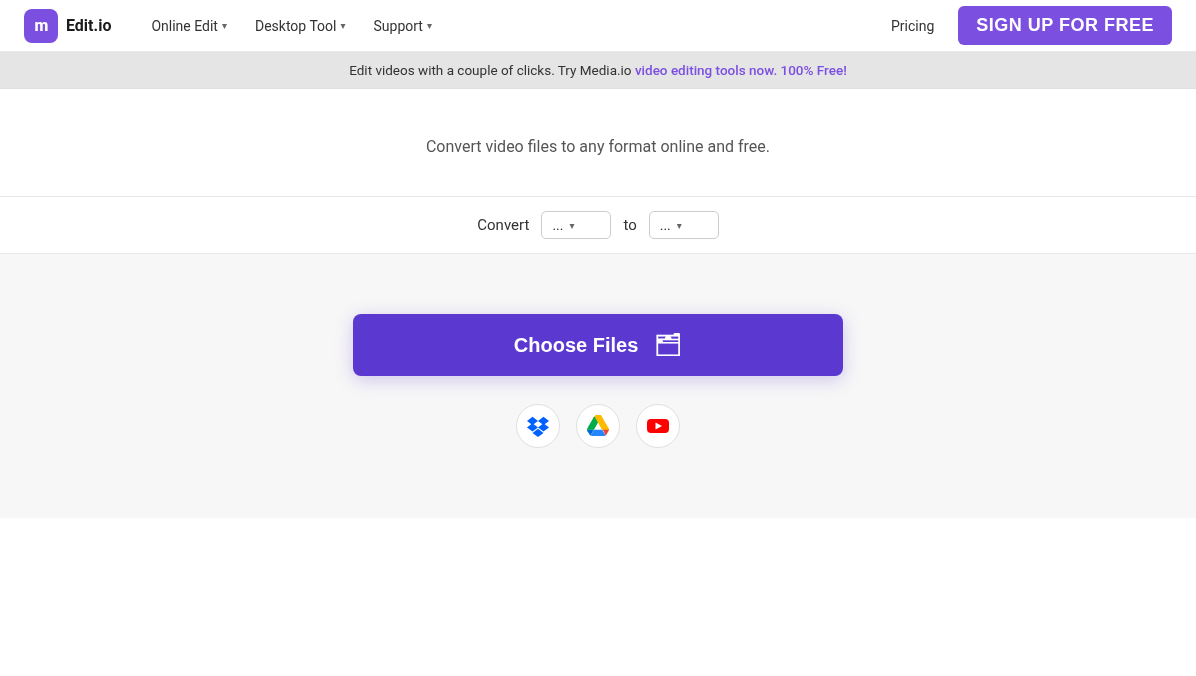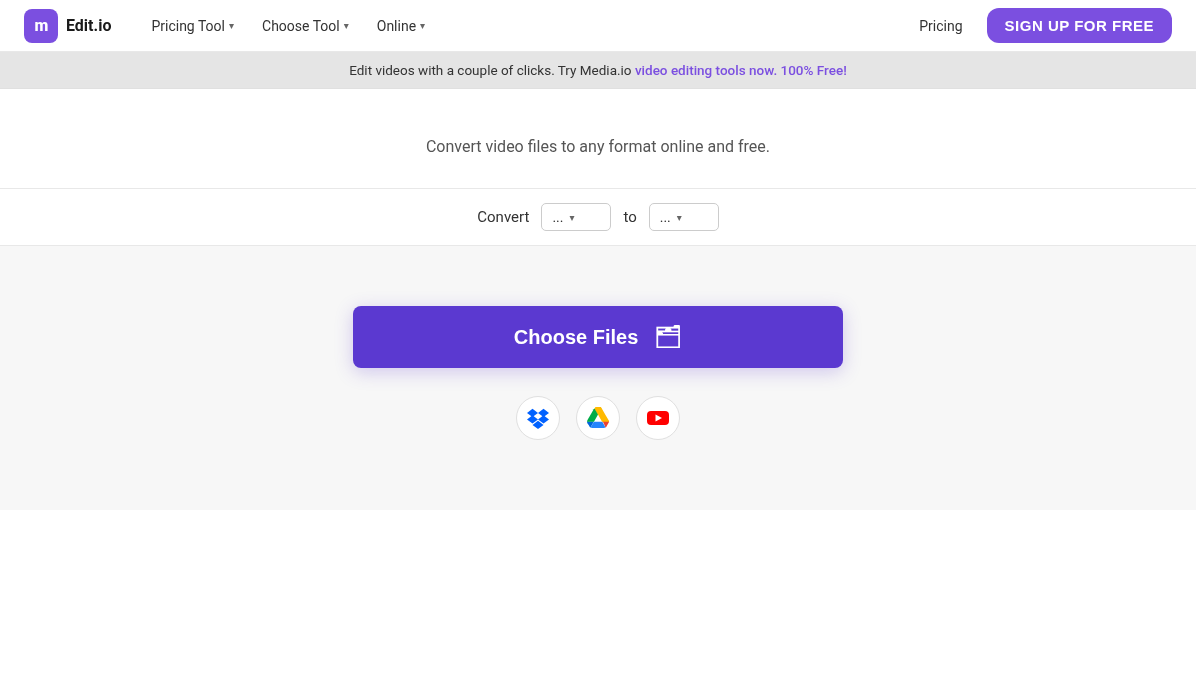--- a/index.html
+++ b/index.html
@@ -32,22 +32,22 @@
       transition: background 0.15s;
     }
     .nav-chevron { font-size: 10px; color: #666; }
     .navbar-right {
       display: flex; align-items: center; gap: 16px; margin-left: auto;
     }
     .pricing-link {
       font-size: 14px; color: #333; cursor: pointer; padding: 6px 8px; text-align: center;
     }
     .signup-btn {
-      background: #7B4FE0; color: #fff; border: none; border-radius: 12px;
-      padding: 9px 18px; font-size: 15px; font-weight: 700; cursor: pointer;
+      background: #7B4FE0; color: #fff; border: none; border-radius: 6px;
+      padding: 9px 18px; font-size: 18px; font-weight: 700; cursor: pointer;
       white-space: nowrap; text-transform: uppercase; letter-spacing: 0.5px;
       transition: background 0.15s;
     }
 
     
     .announcement {
       background: #e5e5e5; text-align: center; padding: 10px 16px;
       font-size: 13.5px; color: #333; border-bottom: 1px solid #e0e0e0;
     }
     .announcement a {
@@ -56,21 +56,21 @@
 
     
     .hero {
       text-align: center; padding: 48px 24px 32px;
     }
     .hero-title {
       font-size: 40px; font-weight: 800; color: #1a1a1a; margin-bottom: 14px;
       letter-spacing: -0.5px;
     }
     .hero-subtitle {
-      font-size: 16px; color: #555; margin-bottom: 0;
+      font-size: 16px; color: #555; margin-bottom: 8px;
     }
 
     
     .convert-bar {
       background: #fff; border-top: 1px solid #e8e8e8; border-bottom: 1px solid #e8e8e8;
       padding: 14px 8px; display: flex; align-items: center; justify-content: center;
       gap: 12px;
     }
     .convert-label {
       font-size: 15px; color: #333;
@@ -118,29 +118,29 @@
 <nav class="navbar">
   <a class="navbar-logo" href="#">
     <div class="logo-icon">
       <span>m</span>
     </div>
     <span class="logo-text">Edit.io</span>
   </a>
 
   <div class="navbar-links">
     <div class="nav-item">
-      <span>Pricing Tool</span>
+      <span>Online Edit</span>
       <span class="nav-chevron">▾</span>
     </div>
     <div class="nav-item">
-      <span>Choose Tool</span>
+      <span>Desktop Tool</span>
       <span class="nav-chevron">▾</span>
     </div>
     <div class="nav-item">
-      <span>Online</span>
+      <span>Support</span>
       <span class="nav-chevron">▾</span>
     </div>
   </div>
 
   <div class="navbar-right">
     <span class="pricing-link">Pricing</span>
     <button class="signup-btn">SIGN UP FOR FREE</button>
   </div>
 </nav>
 

